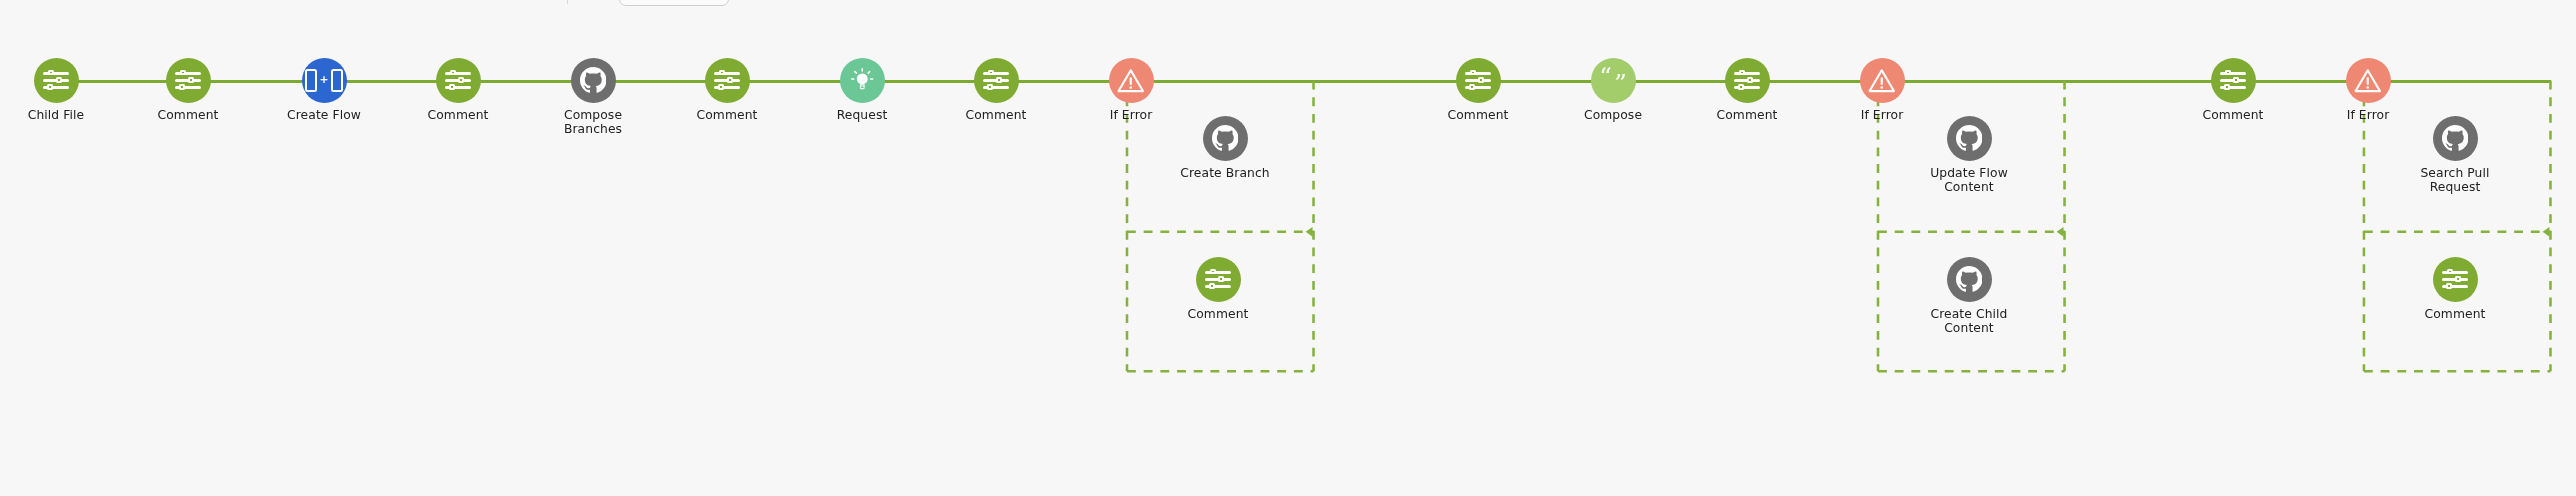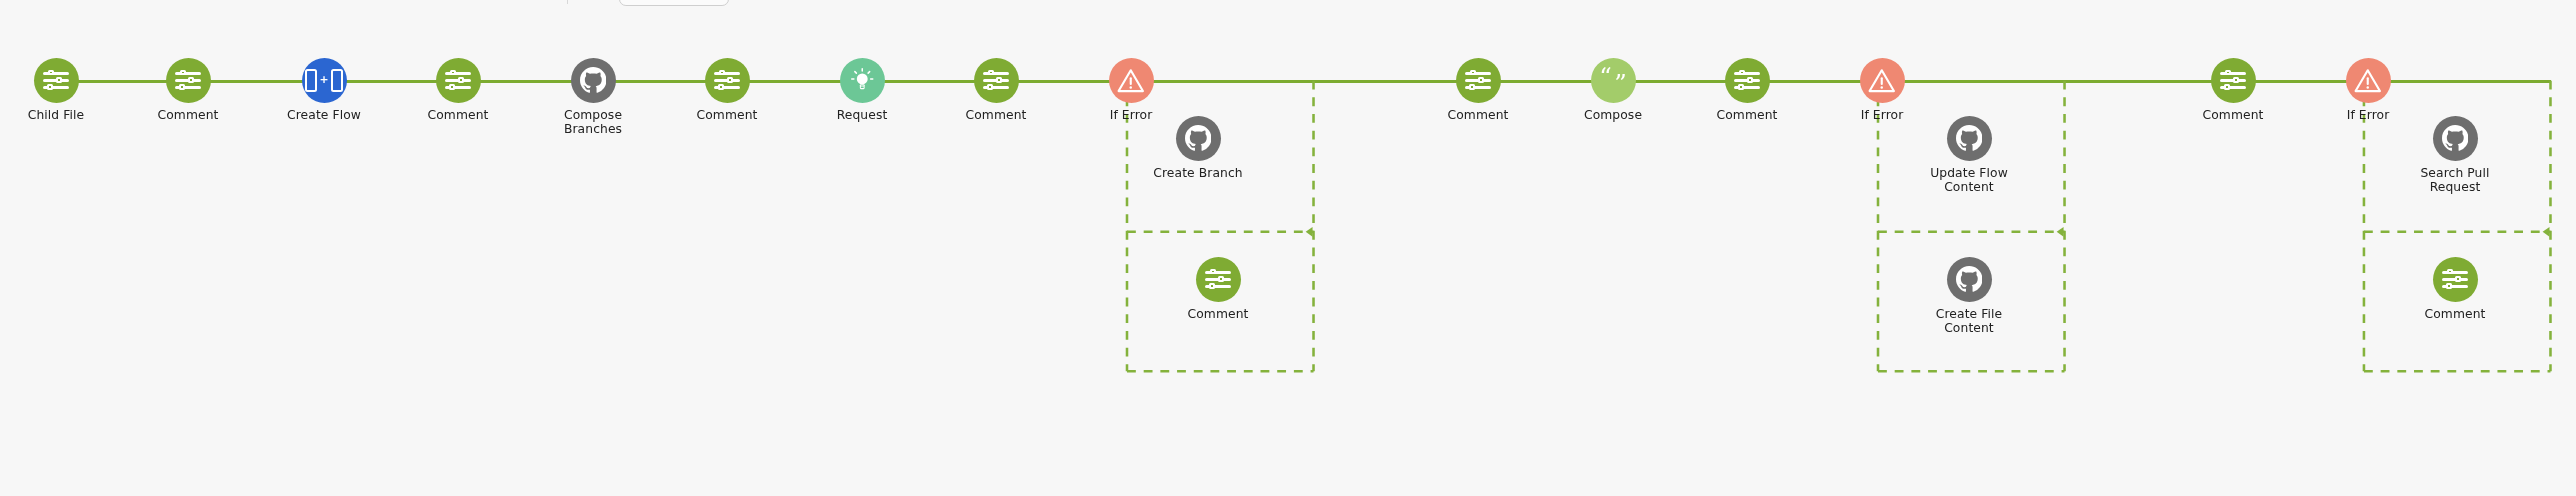--- a/index.html
+++ b/index.html
@@ -272,21 +272,21 @@
       <div class="node" style="left: 2368px; top: 58px;">
         <div class="circle c-salmon">
           <svg viewBox="0 0 32 32" width="29.5" height="29.5" class="ico-svg">
             <path d="M16 4.6 L29.2 27.2 H2.8 Z" fill="none" stroke="#fff" stroke-width="2.3" stroke-linejoin="round"></path>
             <rect x="14.85" y="12.3" width="2.3" height="8.2" rx="1.1" fill="#fff"></rect>
             <circle cx="16" cy="23.3" r="1.35" fill="#fff"></circle>
           </svg>
         </div>
         <div class="label">If Error</div>
       </div>
-      <div class="node" style="left: 1198px; top: 116px;">
+      <div class="node" style="left: 1225px; top: 116px;">
         <div class="circle c-gray">
           <svg viewBox="0 0 16 16" width="26.5" height="26.5" class="ico-svg">
             <path fill="#ffffff" d="M8 0C3.58 0 0 3.58 0 8c0 3.54 2.29 6.53 5.47 7.59.4.07.55-.17.55-.38 0-.19-.01-.82-.01-1.49-2.01.37-2.53-.49-2.69-.94-.09-.23-.48-.94-.82-1.13-.28-.15-.68-.52-.01-.53.63-.01 1.08.58 1.23.82.72 1.21 1.87.87 2.33.66.07-.52.28-.87.51-1.07-1.78-.2-3.64-.89-3.64-3.95 0-.87.31-1.59.82-2.15-.08-.2-.36-1.02.08-2.12 0 0 .67-.21 2.2.82.64-.18 1.32-.27 2-.27.68 0 1.36.09 2 .27 1.53-1.04 2.2-.82 2.2-.82.44 1.1.16 1.92.08 2.12.51.56.82 1.27.82 2.15 0 3.07-1.87 3.75-3.65 3.95.29.25.54.73.54 1.48 0 1.07-.01 1.93-.01 2.2 0 .21.15.46.55.38A8.01 8.01 0 0 0 16 8c0-4.42-3.58-8-8-8z"></path>
           </svg>
         </div>
         <div class="label">Create Branch</div>
       </div>
       <div class="node" style="left: 1218px; top: 257px;">
         <div class="circle c-green">
           <span class="ico-sliders">
@@ -308,21 +308,21 @@
         </div>
         <div class="label">Update Flow
 Content</div>
       </div>
       <div class="node wide" style="left: 1969px; top: 257px;">
         <div class="circle c-gray">
           <svg viewBox="0 0 16 16" width="26.5" height="26.5" class="ico-svg">
             <path fill="#ffffff" d="M8 0C3.58 0 0 3.58 0 8c0 3.54 2.29 6.53 5.47 7.59.4.07.55-.17.55-.38 0-.19-.01-.82-.01-1.49-2.01.37-2.53-.49-2.69-.94-.09-.23-.48-.94-.82-1.13-.28-.15-.68-.52-.01-.53.63-.01 1.08.58 1.23.82.72 1.21 1.87.87 2.33.66.07-.52.28-.87.51-1.07-1.78-.2-3.64-.89-3.64-3.95 0-.87.31-1.59.82-2.15-.08-.2-.36-1.02.08-2.12 0 0 .67-.21 2.2.82.64-.18 1.32-.27 2-.27.68 0 1.36.09 2 .27 1.53-1.04 2.2-.82 2.2-.82.44 1.1.16 1.92.08 2.12.51.56.82 1.27.82 2.15 0 3.07-1.87 3.75-3.65 3.95.29.25.54.73.54 1.48 0 1.07-.01 1.93-.01 2.2 0 .21.15.46.55.38A8.01 8.01 0 0 0 16 8c0-4.42-3.58-8-8-8z"></path>
           </svg>
         </div>
-        <div class="label">Create File
+        <div class="label">Create Child
 Content</div>
       </div>
       <div class="node wide" style="left: 2455px; top: 116px;">
         <div class="circle c-gray">
           <svg viewBox="0 0 16 16" width="26.5" height="26.5" class="ico-svg">
             <path fill="#ffffff" d="M8 0C3.58 0 0 3.58 0 8c0 3.54 2.29 6.53 5.47 7.59.4.07.55-.17.55-.38 0-.19-.01-.82-.01-1.49-2.01.37-2.53-.49-2.69-.94-.09-.23-.48-.94-.82-1.13-.28-.15-.68-.52-.01-.53.63-.01 1.08.58 1.23.82.72 1.21 1.87.87 2.33.66.07-.52.28-.87.51-1.07-1.78-.2-3.64-.89-3.64-3.95 0-.87.31-1.59.82-2.15-.08-.2-.36-1.02.08-2.12 0 0 .67-.21 2.2.82.64-.18 1.32-.27 2-.27.68 0 1.36.09 2 .27 1.53-1.04 2.2-.82 2.2-.82.44 1.1.16 1.92.08 2.12.51.56.82 1.27.82 2.15 0 3.07-1.87 3.75-3.65 3.95.29.25.54.73.54 1.48 0 1.07-.01 1.93-.01 2.2 0 .21.15.46.55.38A8.01 8.01 0 0 0 16 8c0-4.42-3.58-8-8-8z"></path>
           </svg>
         </div>
         <div class="label">Search Pull
 Request</div>

